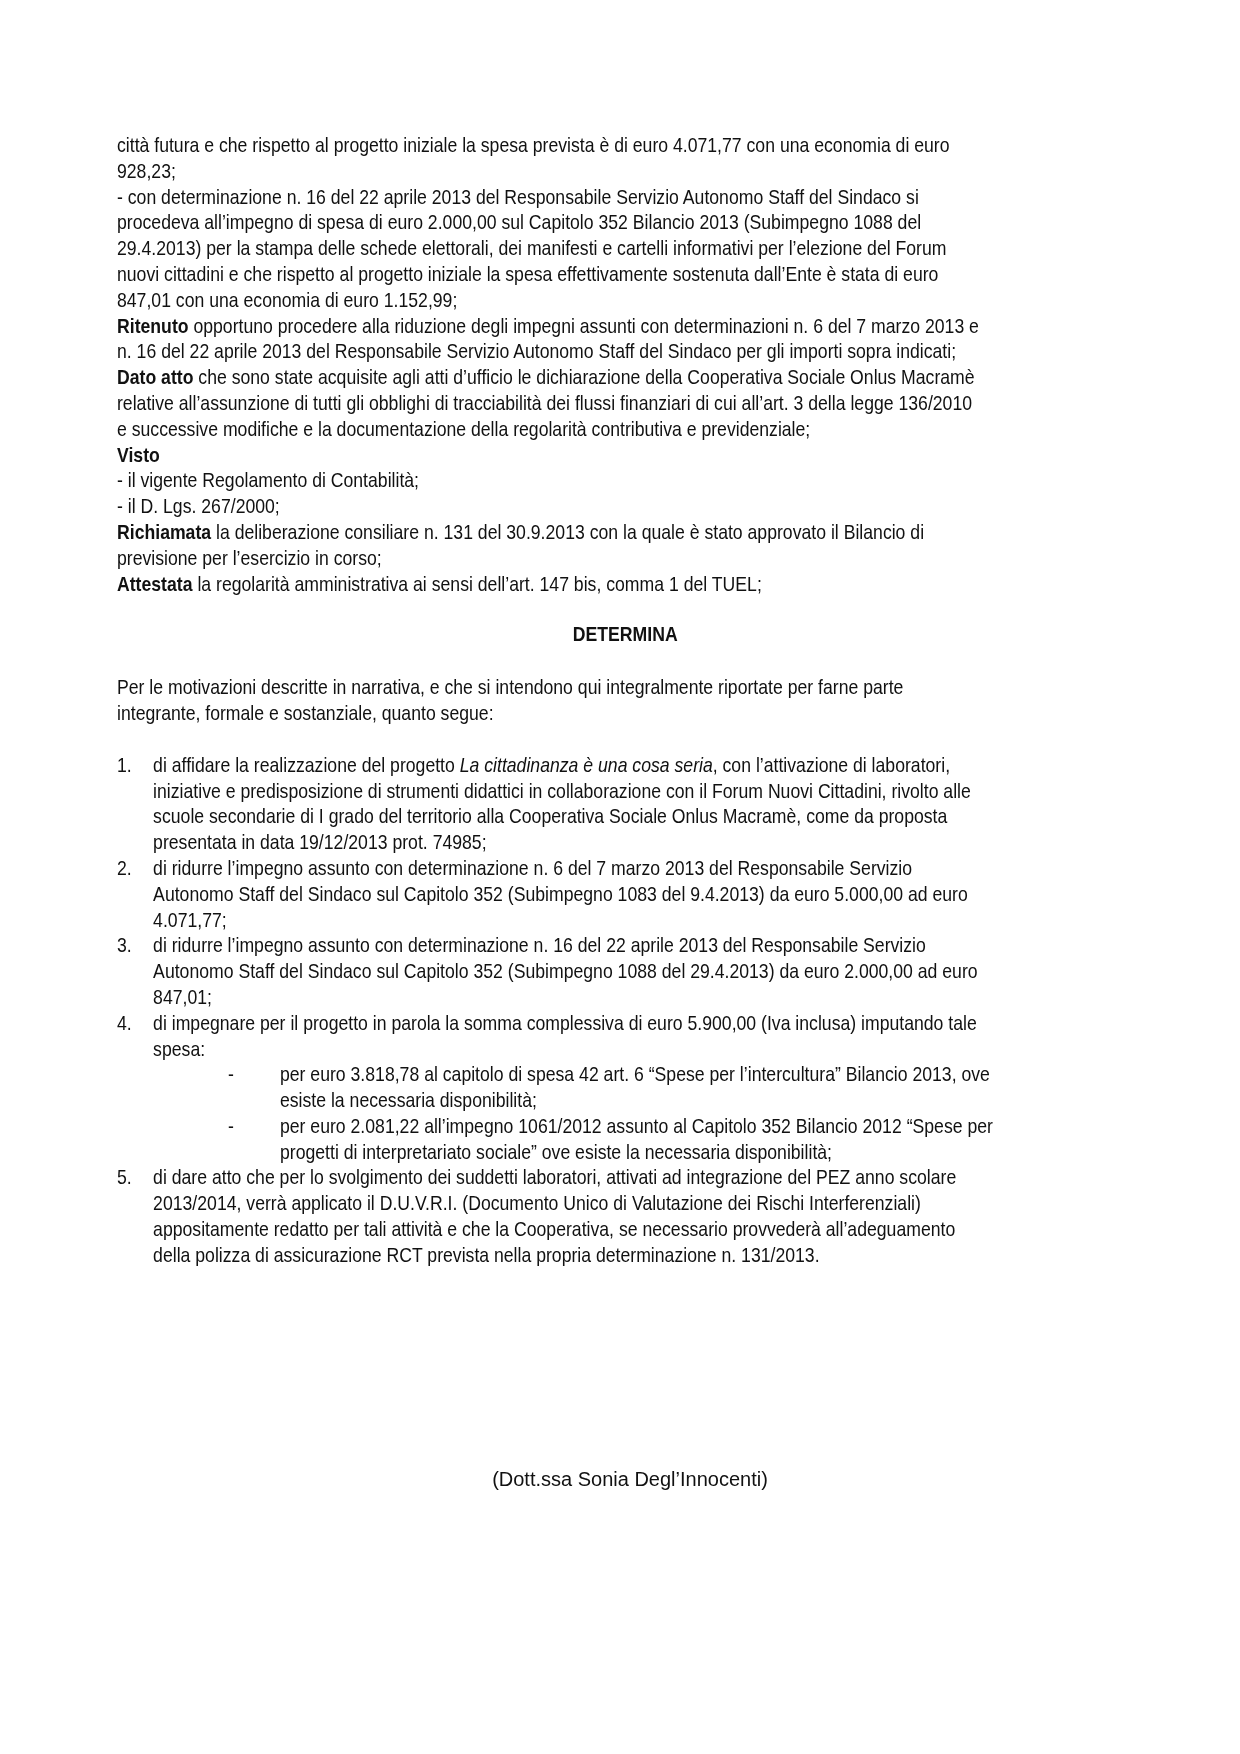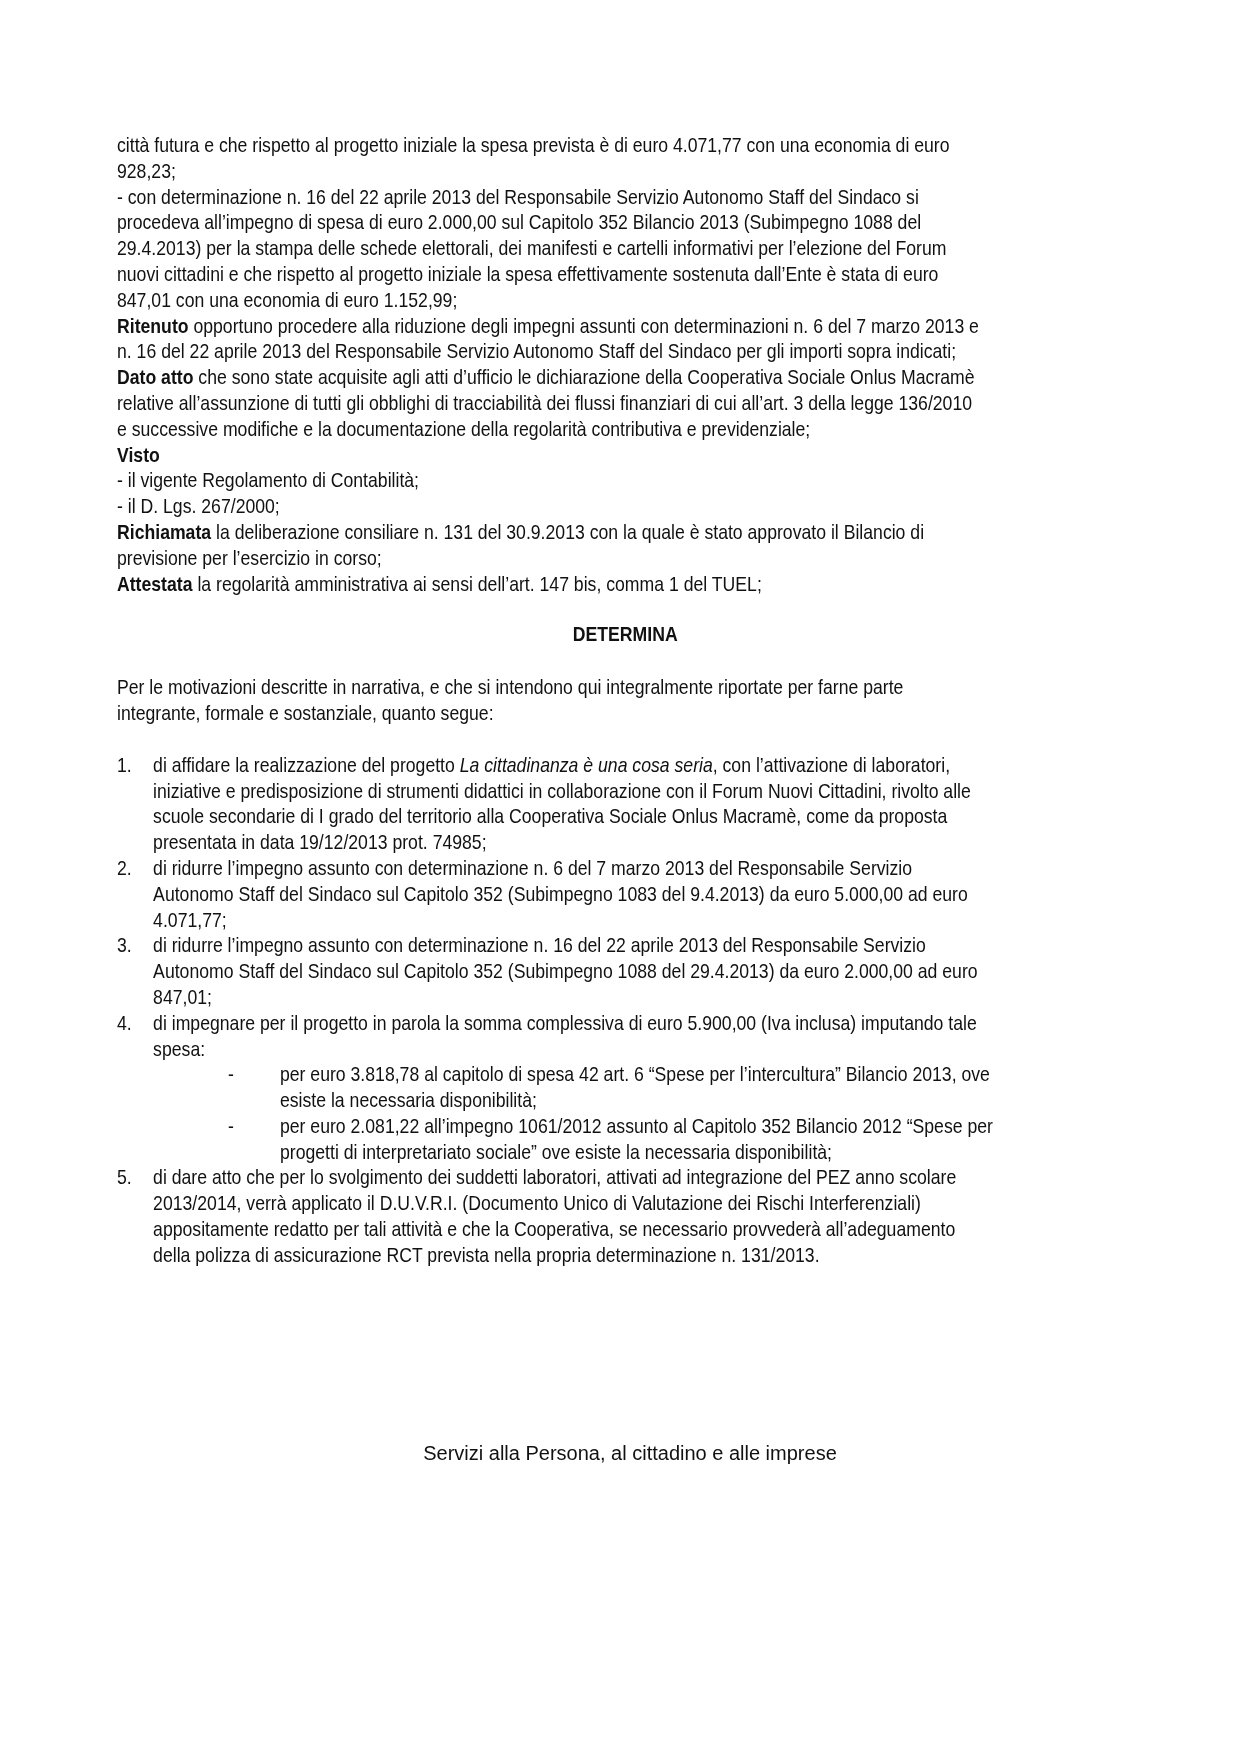--- a/index.html
+++ b/index.html
@@ -126,17 +126,17 @@
       <span class="list-num">5.</span>
       <span class="line">di dare atto che per lo svolgimento dei suddetti laboratori, attivati ad integrazione del PEZ anno scolare</span><br>
       <span class="line">2013/2014, verrà applicato il D.U.V.R.I. (Documento Unico di Valutazione dei Rischi Interferenziali)</span><br>
       <span class="line">appositamente redatto per tali attività e che la Cooperativa, se necessario provvederà all’adeguamento</span><br>
       <span class="line">della polizza di assicurazione RCT prevista nella propria determinazione n. 131/2013.</span>
     </div>
   </div>
 
   <div class="signature">
     <div class="inner">
-      <div>Servizi alla Persona, al cittadino e alle imprese</div>
       <div class="sig-gap"></div>
+      <div>(Dott.ssa Sonia Degl’Innocenti)</div>
     </div>
   </div>
 </div>
 
 </body></html>

